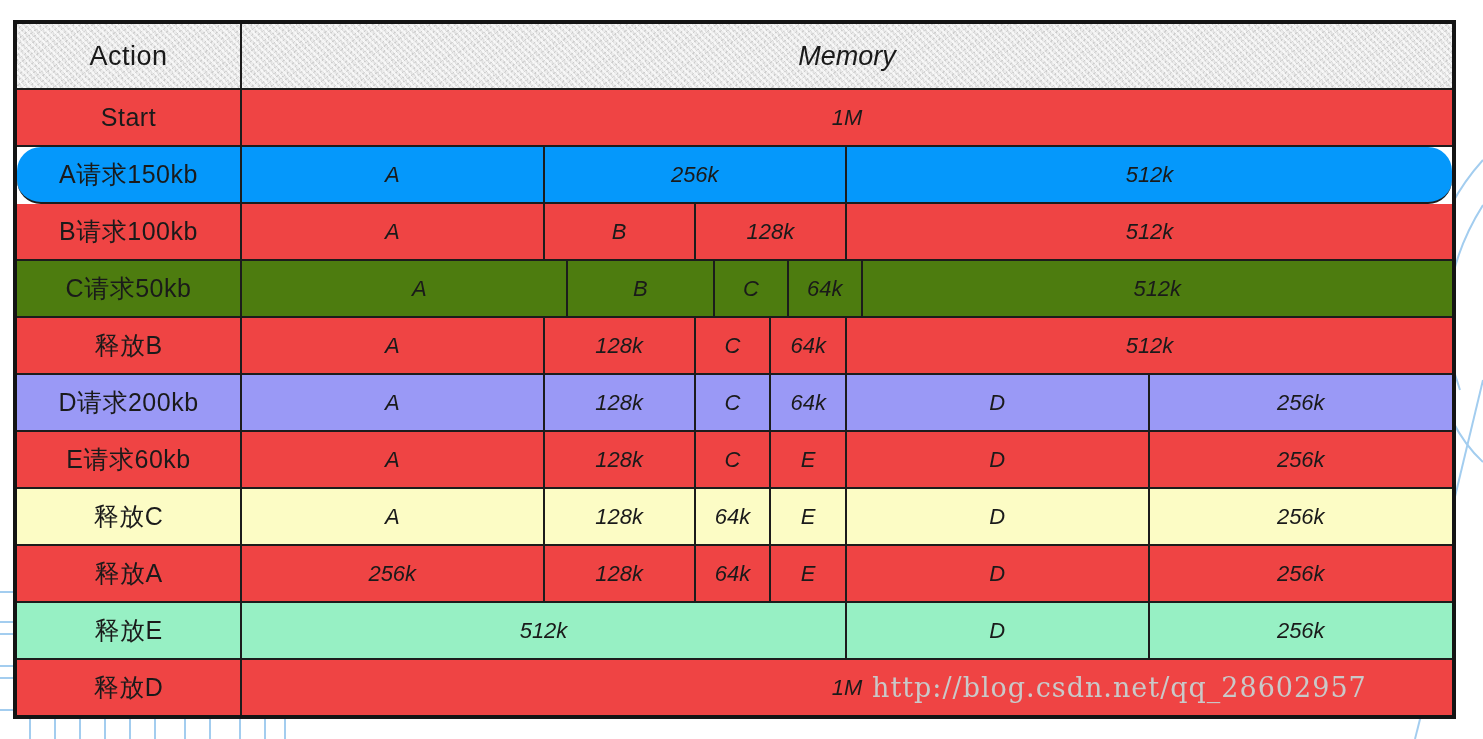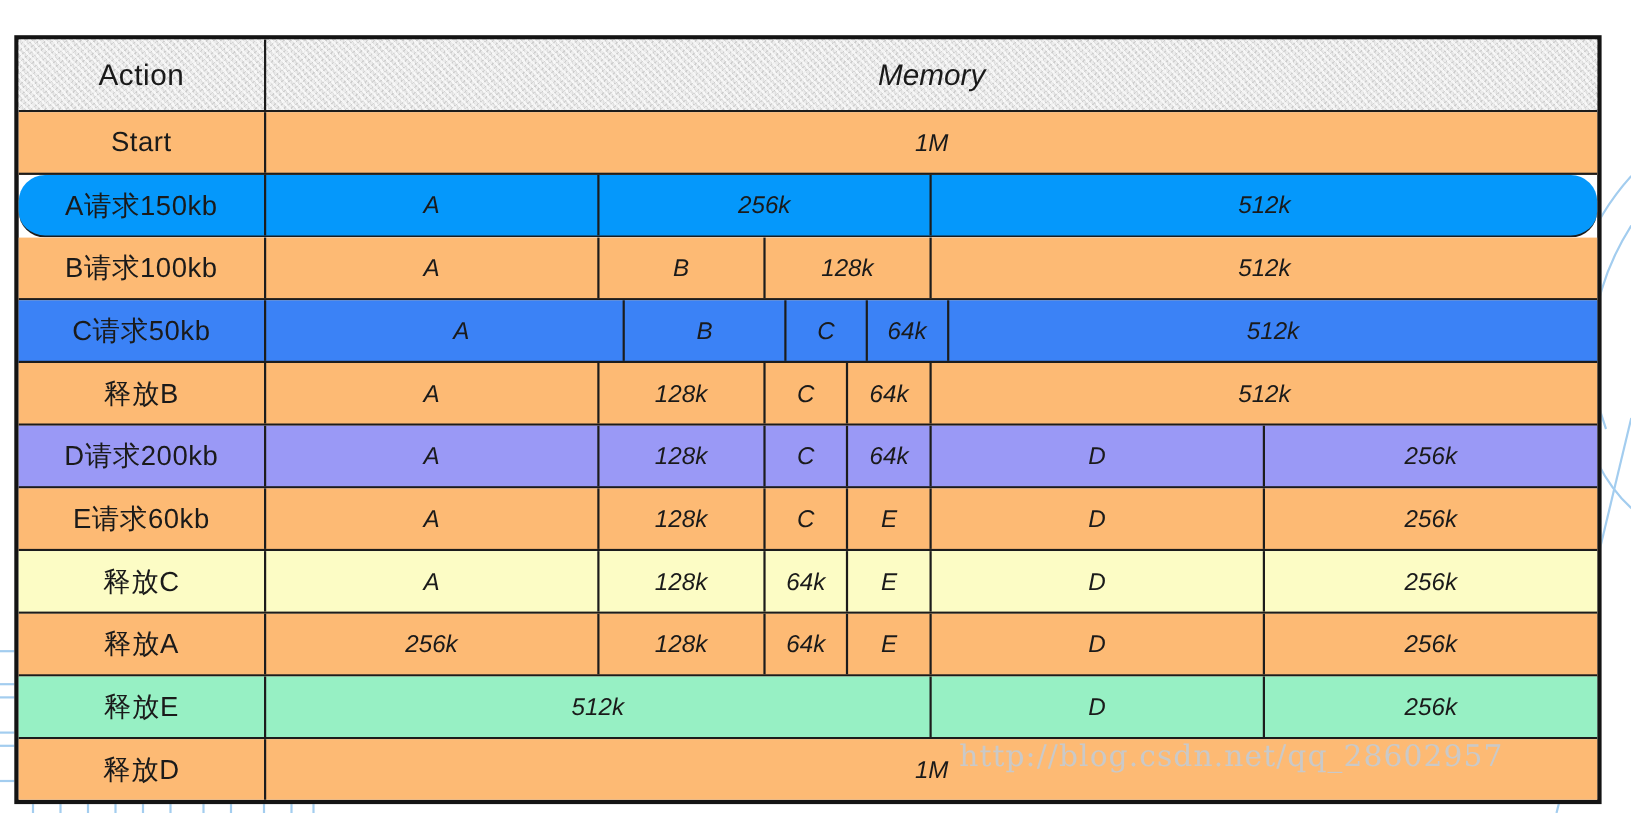--- a/index.html
+++ b/index.html
@@ -7,26 +7,26 @@
     width:1483px;height:739px;position:relative;overflow:hidden;
     background:#ffffff;
     font-family:"Liberation Sans","DejaVu Sans",sans-serif;
     color:#1a1a1a;
   }
   
   #bg-decor{position:absolute;left:0;top:0;width:1483px;height:739px;z-index:0;}
 
   
   .alloc-table{
-    position:absolute;left:13px;top:32px;z-index:1;
+    position:absolute;left:13px;top:20px;z-index:1;
     width:1443px;height:699px;box-sizing:border-box;
     border:4px solid #141414;background:#ffffff;
     display:flex;flex-direction:column;
   }
-  .row{display:flex;height:55px;border-bottom:2px solid #1c1c1c;background:#fdba74;}
+  .row{display:flex;height:55px;border-bottom:2px solid #1c1c1c;background:#ef4444;}
   .row:last-child{border-bottom:none;}
   .row.header{
     height:64px;
     background-color:#ebebeb;
     background-image:
       repeating-linear-gradient(47deg, rgba(255,255,255,.65) 0 2px, rgba(0,0,0,0) 2px 5px),
       repeating-linear-gradient(-39deg, rgba(160,160,160,.30) 0 1px, rgba(0,0,0,0) 1px 4px),
       repeating-linear-gradient(83deg, rgba(190,190,190,.25) 0 1px, rgba(0,0,0,0) 1px 3px);
   }
   .action-cell{
@@ -89,21 +89,21 @@
           <div class="seg last" style="width: 50%;">512k</div>
         </div>
       </div><div class="row">
         <div class="action-cell">B请求100kb</div>
         <div class="mem-cell">
           <div class="seg" style="width: 25%;">A</div>
           <div class="seg" style="width: 12.5%;">B</div>
           <div class="seg" style="width: 12.5%;">128k</div>
           <div class="seg last" style="width: 50%;">512k</div>
         </div>
-      </div><div class="row" style="background: #3b82f6; gap: 31px;">
+      </div><div class="row" style="background: #4d7c0f; gap: 31px;">
         <div class="action-cell">C请求50kb</div>
         <div class="mem-cell">
           <div class="seg" style="width: 25%;">A</div>
           <div class="seg" style="width: 12.5%;">B</div>
           <div class="seg" style="width: 6.25%;">C</div>
           <div class="seg" style="width: 6.25%;">64k</div>
           <div class="seg last" style="width: 50%;">512k</div>
         </div>
       </div><div class="row">
         <div class="action-cell">释放B</div>

